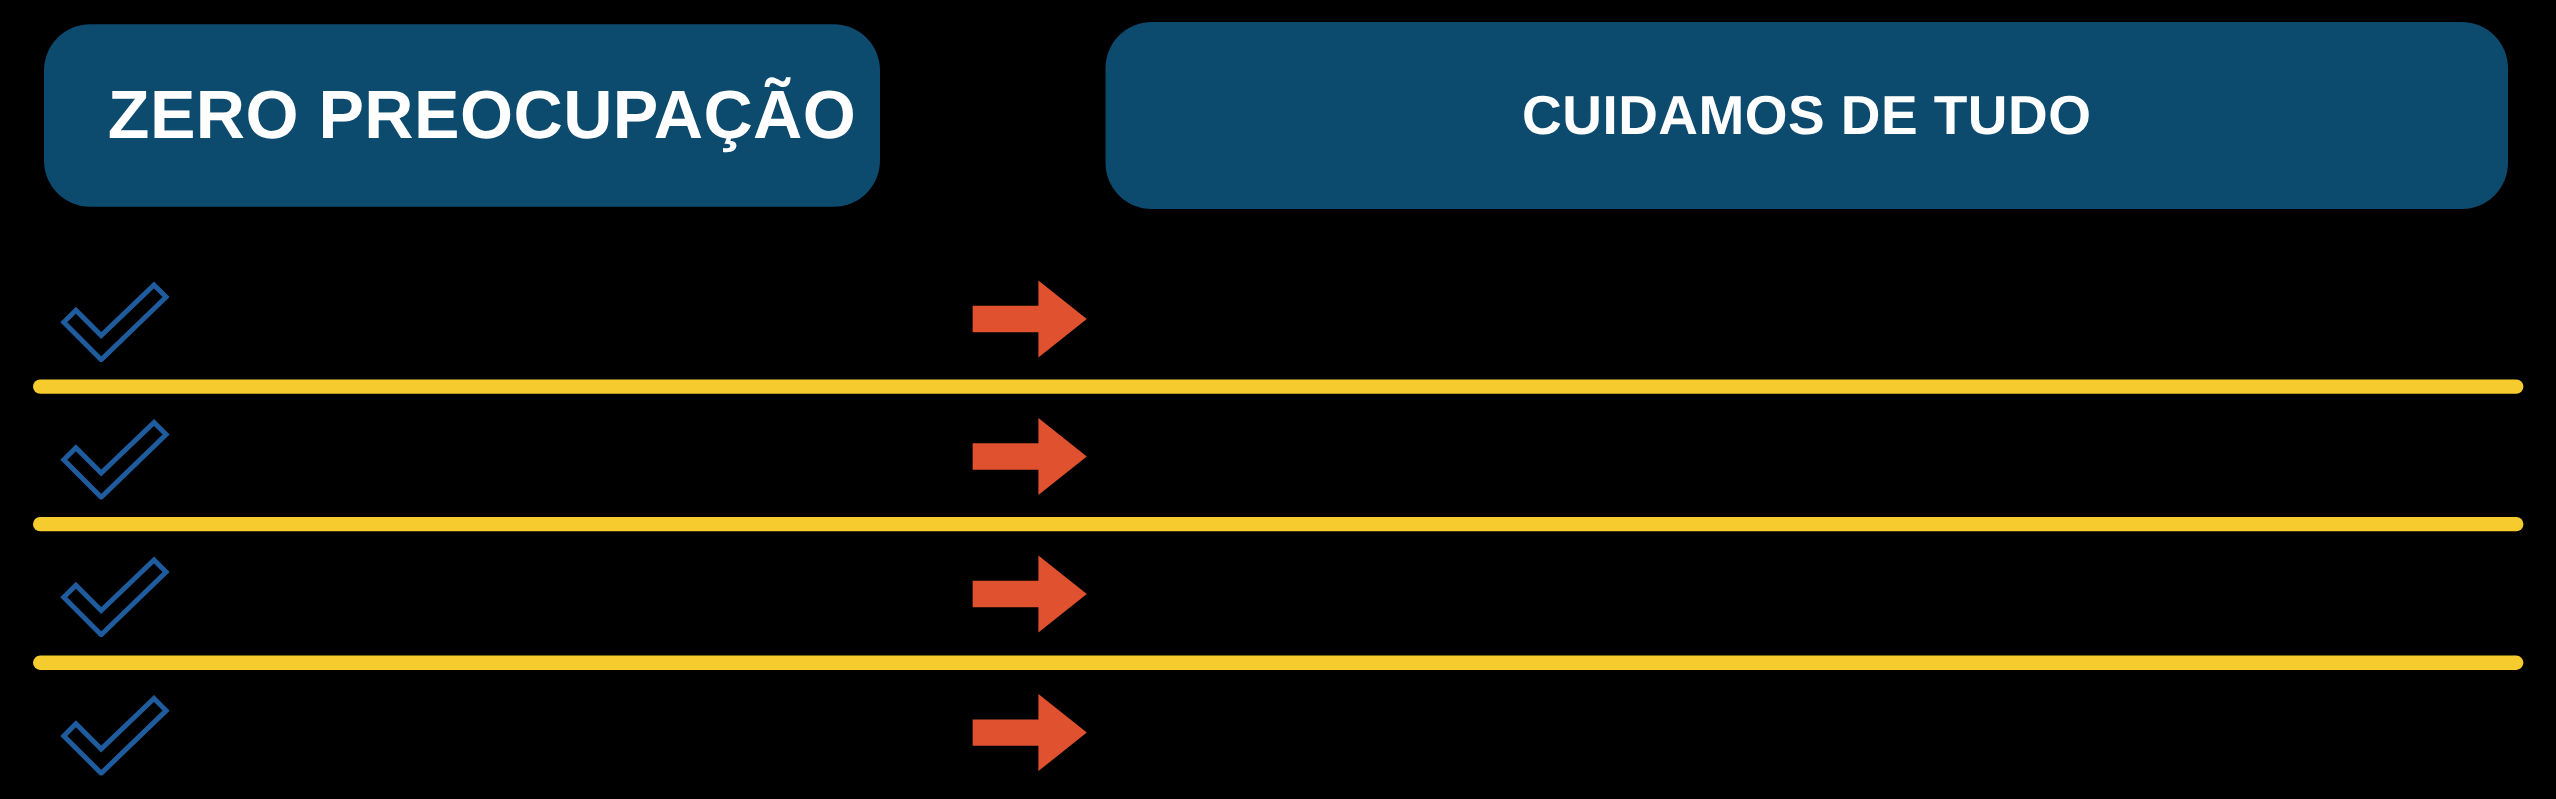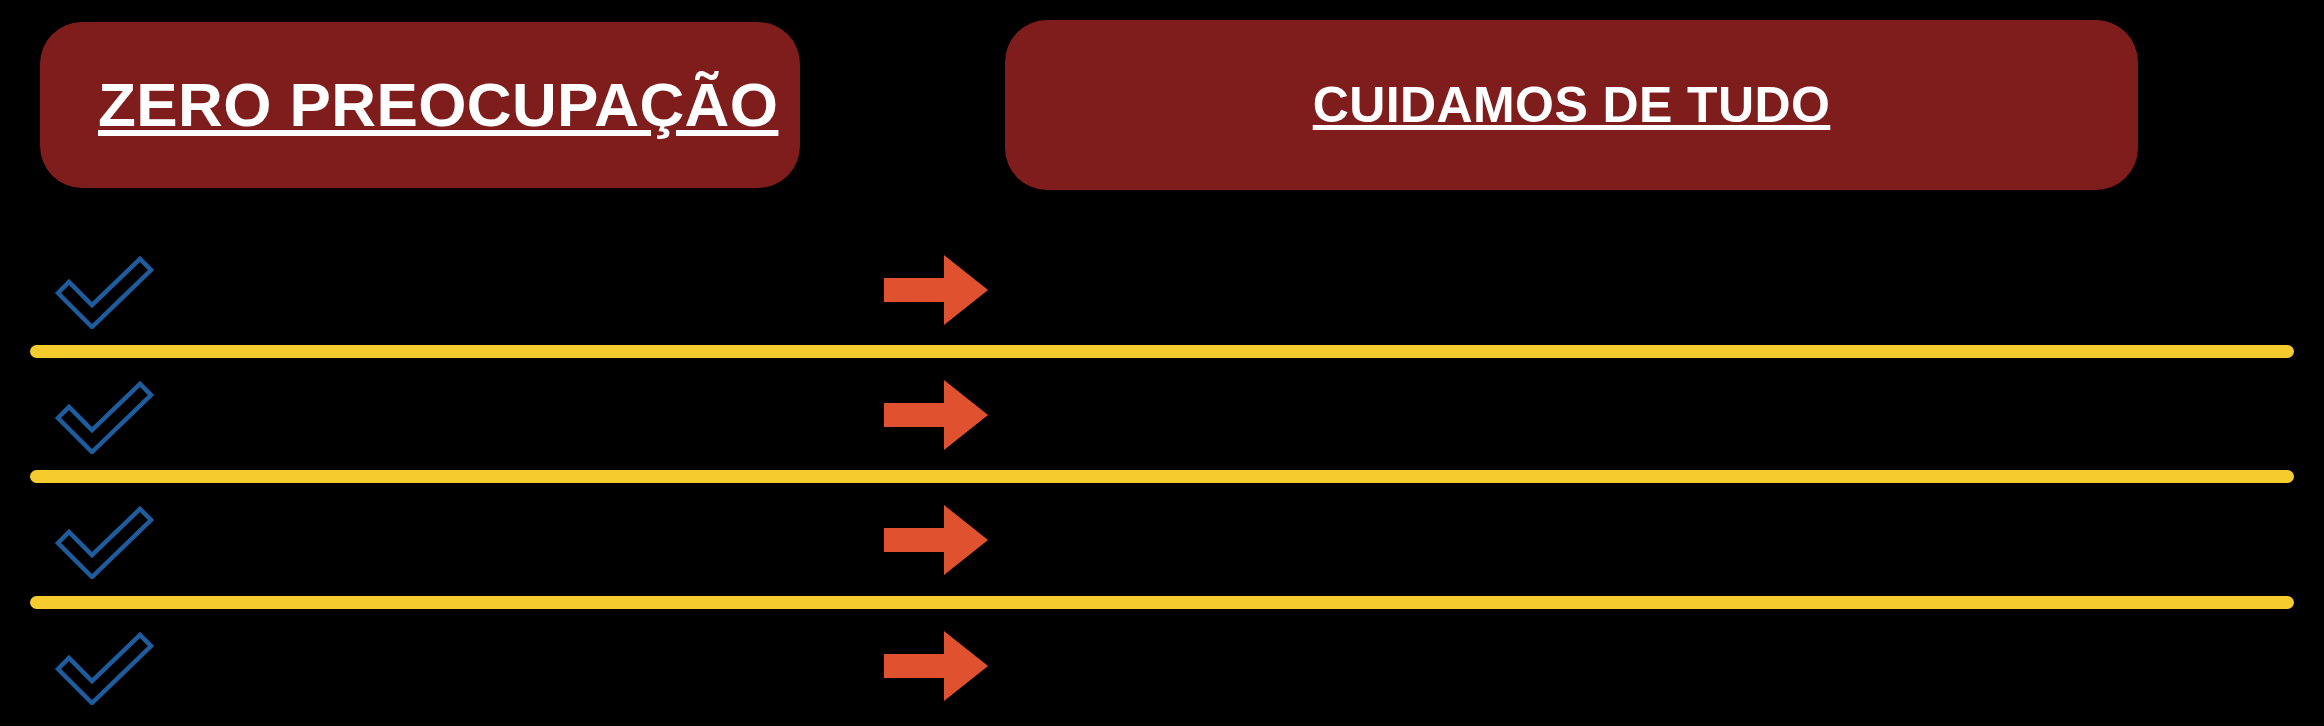--- a/index.html
+++ b/index.html
@@ -16,49 +16,48 @@
     position: relative;
     width: 2324px;
     height: 726px;
     background: #000000;
     overflow: hidden;
   }
 
   
   .pill {
     position: absolute;
-    background: #7f1d1d;
+    background: #0c4a6e;
     border-radius: 42px;
     box-sizing: border-box;
     display: flex;
     align-items: center;
     color: #FFFFFF;
     font-weight: 700;
     letter-spacing: 0.4px;
-    text-decoration: underline;
   }
 
   #pill-left {
     left: 40px;
     top: 22px;
     width: 760px;
     height: 166px;
     padding-left: 58px;
     justify-content: flex-start;
   }
   #pill-left .pill-text {
     font-size: 62px;
     line-height: 1.05;
     white-space: nowrap;
   }
 
   #pill-right {
     left: 1005px;
     top: 20px;
-    width: 1133px;
+    width: 1275px;
     height: 170px;
     padding: 0 26px;
     justify-content: center;
     text-align: center;
     flex-direction: column;
   }
   #pill-right .pill-line {
     font-size: 50px;
     line-height: 1.14;
     white-space: nowrap;

